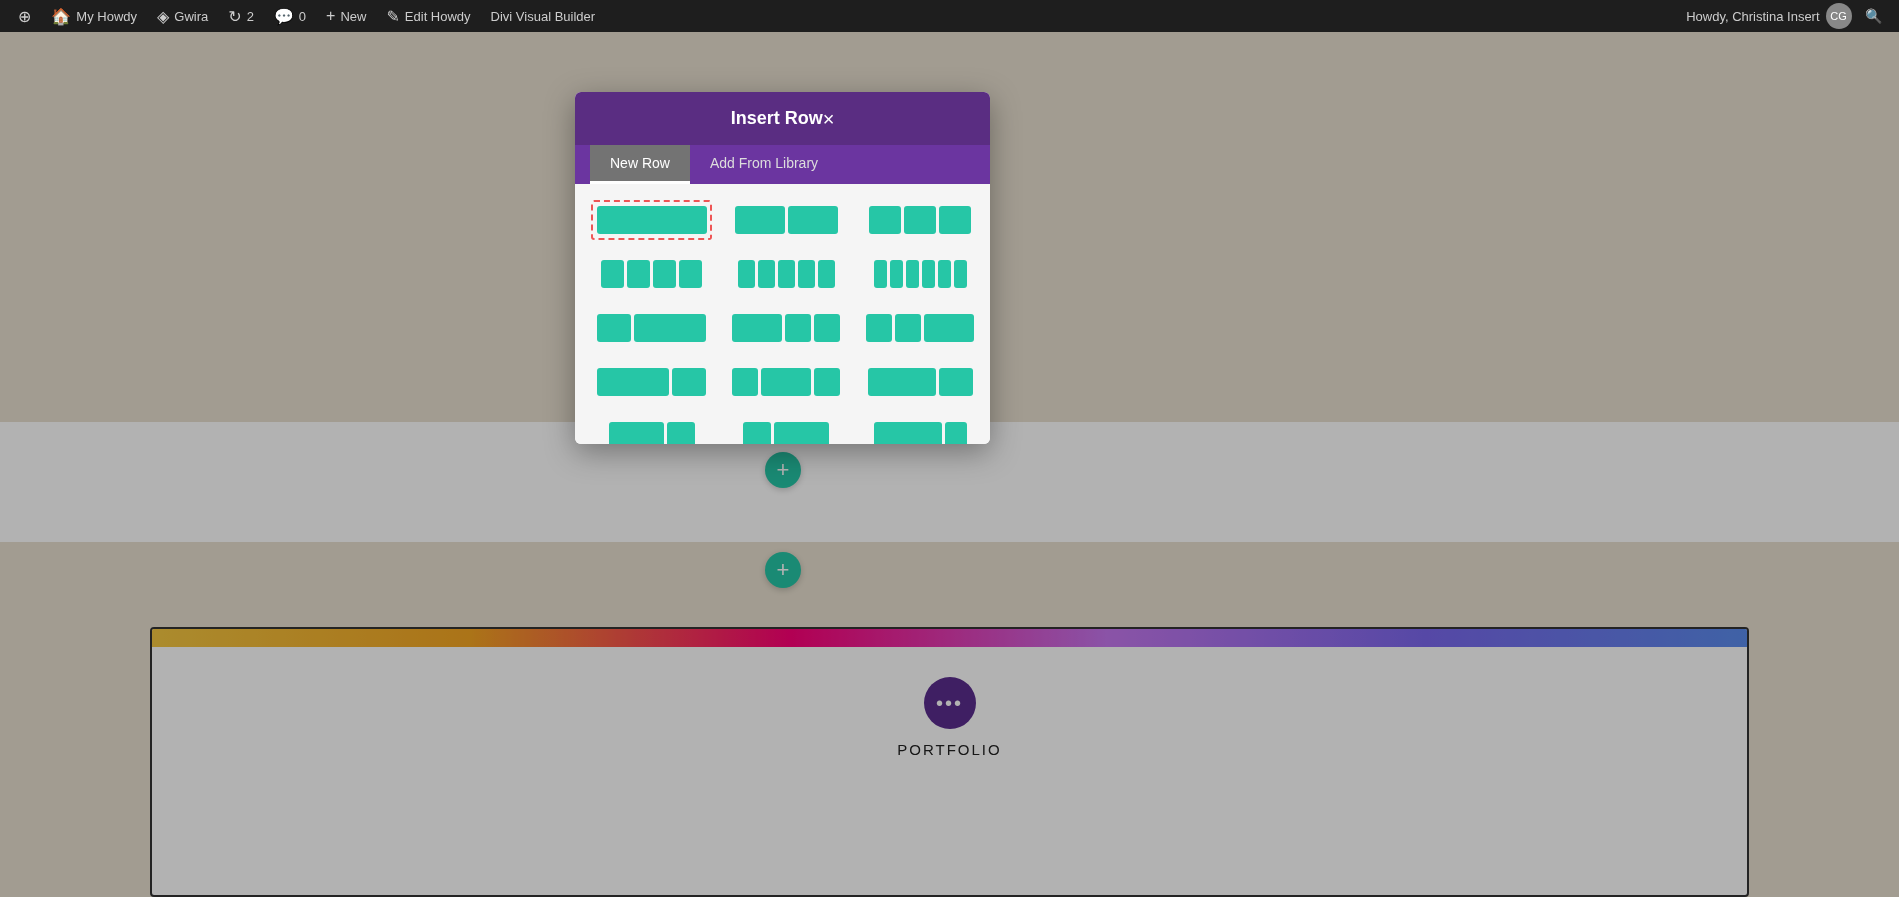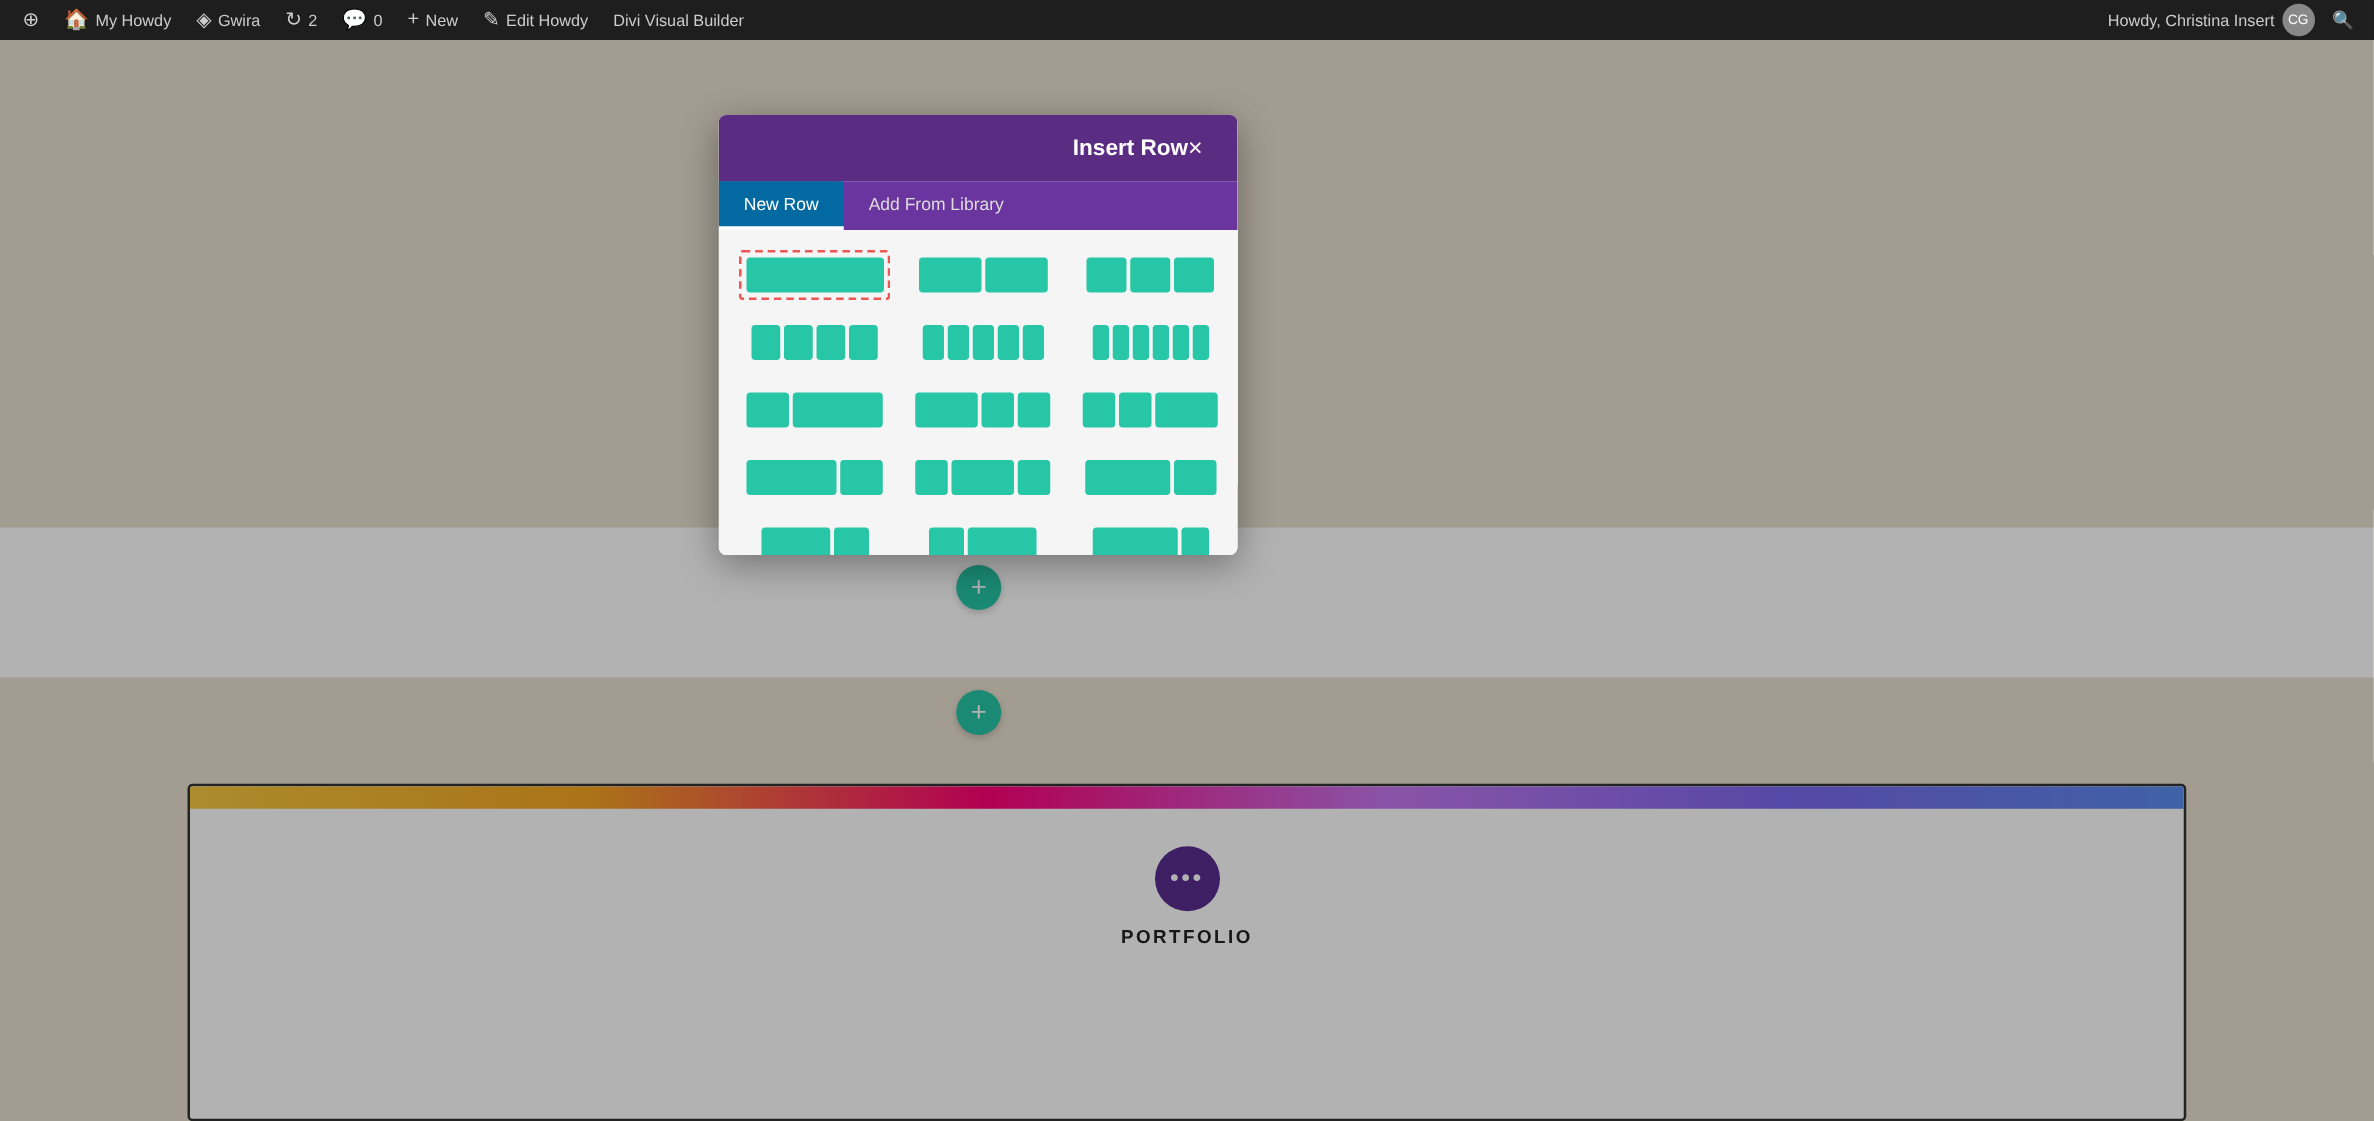--- a/index.html
+++ b/index.html
@@ -69,53 +69,53 @@
       display: flex; flex-direction: column; align-items: center; justify-content: center;
       padding: 30px;
     }
     .portfolio-dots-btn {
       width: 52px; height: 52px; border-radius: 50%;
       background: #5b2d8e; display: flex; align-items: center; justify-content: center;
       cursor: pointer; margin-bottom: 12px;
     }
     .portfolio-dots-btn span { color: #fff; font-size: 20px; letter-spacing: 2px; }
     .portfolio-label {
-      font-size: 15px; font-weight: 700; letter-spacing: 2px; color: #222;
+      font-size: 15px; font-weight: 400; letter-spacing: 2px; color: #222;
     }
 
     
     .modal-overlay {
       position: absolute; top: 0; left: 0; right: 0; bottom: 0;
       background: rgba(0,0,0,0.3); z-index: 100;
     }
 
     
     .insert-row-modal {
       position: absolute; top: 60px; left: 575px; width: 415px;
       background: #fff; border-radius: 6px; overflow: hidden;
       box-shadow: 0 8px 30px rgba(0,0,0,0.35); z-index: 200;
     }
     .modal-header {
       background: #5a2d82; padding: 16px 28px;
-      display: flex; align-items: center; justify-content: flex-end;
+      display: flex; align-items: center; justify-content: center;
     }
     .modal-title { color: #fff; font-size: 18px; font-weight: 600; }
     .modal-close {
       color: #fff; font-size: 20px; cursor: pointer; background: none; border: none;
       line-height: 1;
     }
     .modal-tabs {
       background: #6b35a0; display: flex;
     }
     .modal-tab {
       padding: 10px 20px; color: #ddd; font-size: 14px; cursor: pointer;
       border-bottom: 3px solid transparent;
     }
     .modal-tab.active {
-      color: #fff; background: #0369a1; border-bottom: 3px solid #fff;
+      color: #fff; background: #737373; border-bottom: 3px solid #fff; margin-left: 15px;
     }
     .modal-body {
       background: #f5f5f5; padding: 16px; max-height: 260px; overflow-y: auto;
     }
 
     
     .layout-grid {
       display: grid; grid-template-columns: repeat(3, 1fr); gap: 14px;
     }
     .layout-item {

